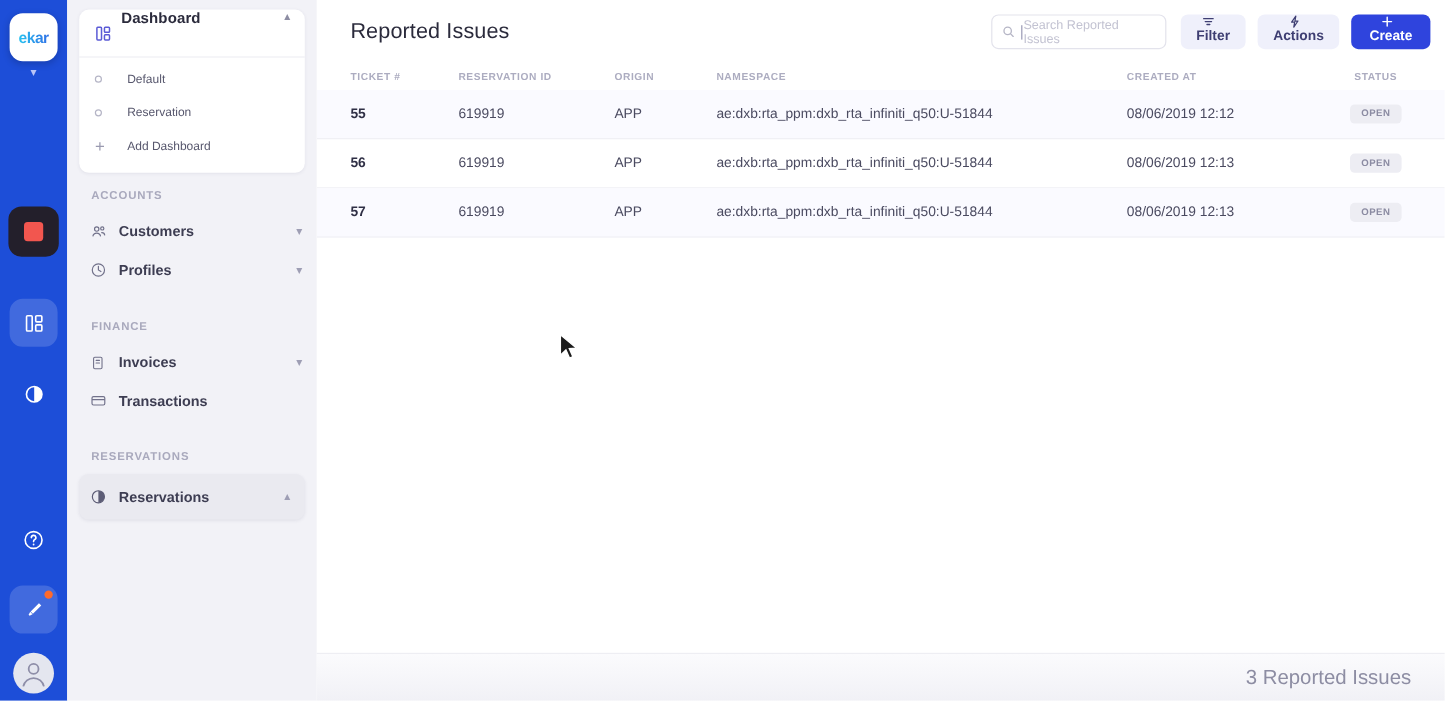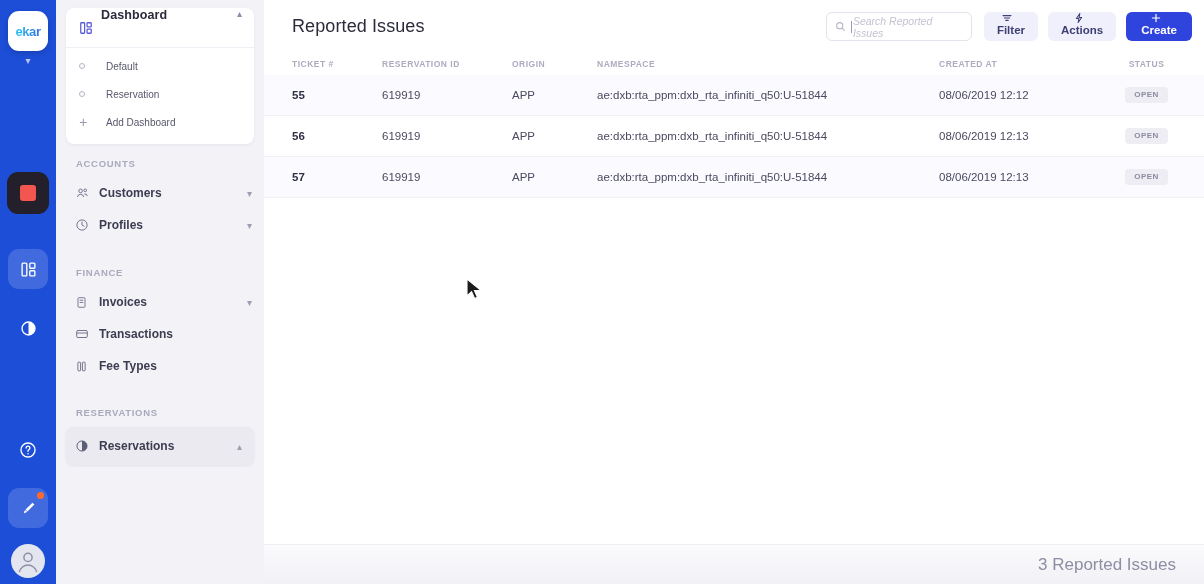--- a/index.html
+++ b/index.html
@@ -114,21 +114,20 @@
   .main { flex: 1; height: 584px; background: #ffffff; position: relative; display: flex; flex-direction: column; }
   .topbar {
     height: 53px; flex: 0 0 53px; display: flex; align-items: center;
     padding: 0 12px 0 28px;
   }
   .page-title { font-size: 18px; color: #2b2b3c; flex: 1; letter-spacing: .1px; }
   .search {
     width: 146px; height: 29px; border: 1px solid #e3e3ec; border-radius: 6px;
     background: #fff; display: flex; align-items: center; padding: 0 8px;
     margin-right: 12px;
-    font-style: italic;
   }
   .search .si { color: #b6b6c6; display: flex; margin-right: 5px; }
   .caret { width: 1px; height: 12px; background: #9a9ab5; margin-right: 1px; }
   .search .ph { font-size: 10.5px; color: #c3c3d2; }
   .btn {
     height: 29px; border-radius: 6px; display: flex; align-items: center;
     padding: 0 13px; font-size: 11.5px; font-weight: bold;
     background: #eff0fb; color: #3e3e72; margin-right: 10px; cursor: pointer;
     border: none; white-space: nowrap; flex-direction: column;
   }
@@ -302,29 +301,20 @@
       </div>
       <div class="nav-item">
         <span class="ico">
           <svg width="14" height="14" viewBox="0 0 20 20" fill="none" stroke="#71718a" stroke-width="1.4">
             <rect x="2.4" y="5" width="15.2" height="10" rx="1.8"></rect>
               <path d="M2.4 8.6h15.2"></path>
           </svg>
         </span>
         <span class="lbl">Transactions</span>
       </div>
-      <div class="nav-item">
-        <span class="ico">
-          <svg width="13" height="13" viewBox="0 0 20 20" fill="none" stroke="#71718a" stroke-width="1.5">
-            <rect x="4.4" y="3.4" width="4.2" height="13.2" rx="1"></rect>
-            <rect x="11.4" y="3.4" width="4.2" height="13.2" rx="1"></rect>
-          </svg>
-        </span>
-        <span class="lbl">Fee Types</span>
-      </div>
     </div>
 
     <div class="section-label" style="margin-top:25px">RESERVATIONS</div>
     <div class="nav-card" style="margin-top:9px">
       <div class="nav-item">
         <span class="ico">
           <svg width="14" height="14" viewBox="0 0 20 20">
             <circle cx="10" cy="10" r="7.2" fill="none" stroke="#5d5d76" stroke-width="1.4"></circle>
             <path d="M10 2.8 A7.2 7.2 0 0 1 10 17.2 Z" fill="#5d5d76"></path>
           </svg>

